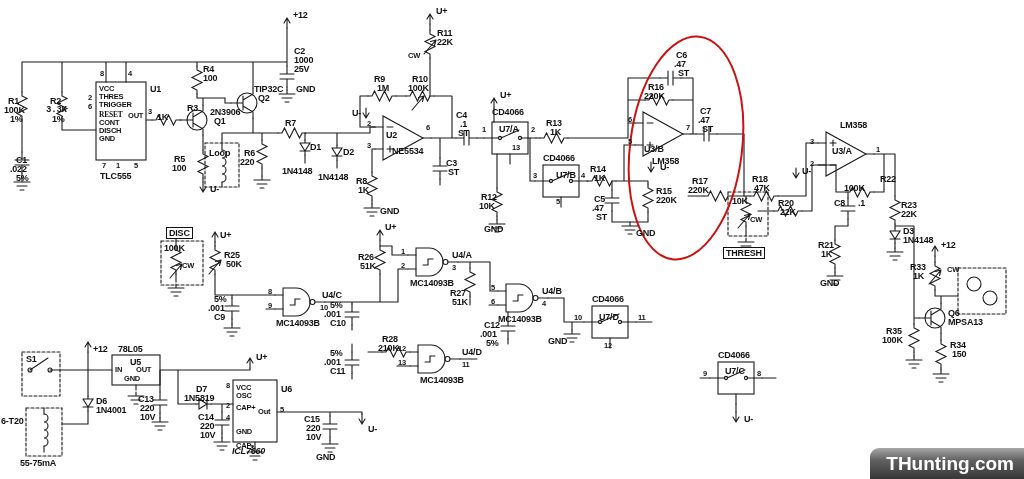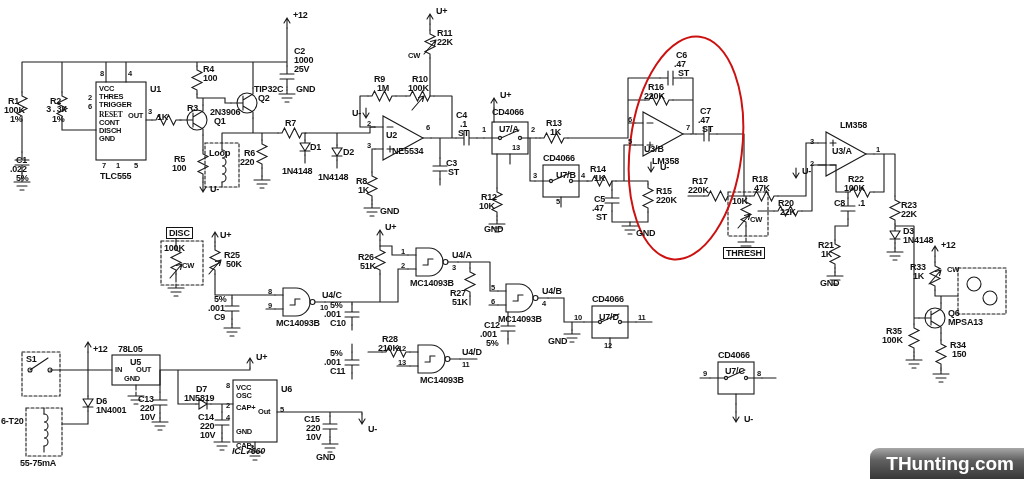--- a/index.html
+++ b/index.html
@@ -356,21 +356,21 @@
       <div class="lbl" style="left: 732px; top: 196px;">10K</div>
       <div class="lbl s" style="left: 750px; top: 216px;">CW</div>
       <div class="lbl" style="left: 778px; top: 198px;">R20</div>
       <div class="lbl" style="left: 780px; top: 207px;">22K</div>
       <div class="lbl b" style="left: 723px; top: 247px;">THRESH</div>
       <div class="lbl" style="left: 840px; top: 120px;">LM358</div>
       <div class="lbl s" style="left: 810px; top: 138px;">3</div>
       <div class="lbl s" style="left: 810px; top: 160px;">2</div>
       <div class="lbl s" style="left: 876px; top: 146px;">1</div>
       <div class="lbl" style="left: 832px; top: 146px;">U3/A</div>
-      <div class="lbl" style="left: 848px; top: 174px;">R22</div>
+      <div class="lbl" style="left: 880px; top: 174px;">R22</div>
       <div class="lbl" style="left: 844px; top: 183px;">100K</div>
       <div class="lbl" style="left: 834px; top: 198px;">C8</div>
       <div class="lbl" style="left: 858px; top: 198px;">.1</div>
       <div class="lbl" style="left: 818px; top: 240px;">R21</div>
       <div class="lbl" style="left: 821px; top: 249px;">1K</div>
       <div class="lbl" style="left: 820px; top: 278px;">GND</div>
       <div class="lbl" style="left: 901px; top: 200px;">R23</div>
       <div class="lbl" style="left: 901px; top: 209px;">22K</div>
       <div class="lbl" style="left: 903px; top: 226px;">D3</div>
       <div class="lbl" style="left: 903px; top: 235px;">1N4148</div>

